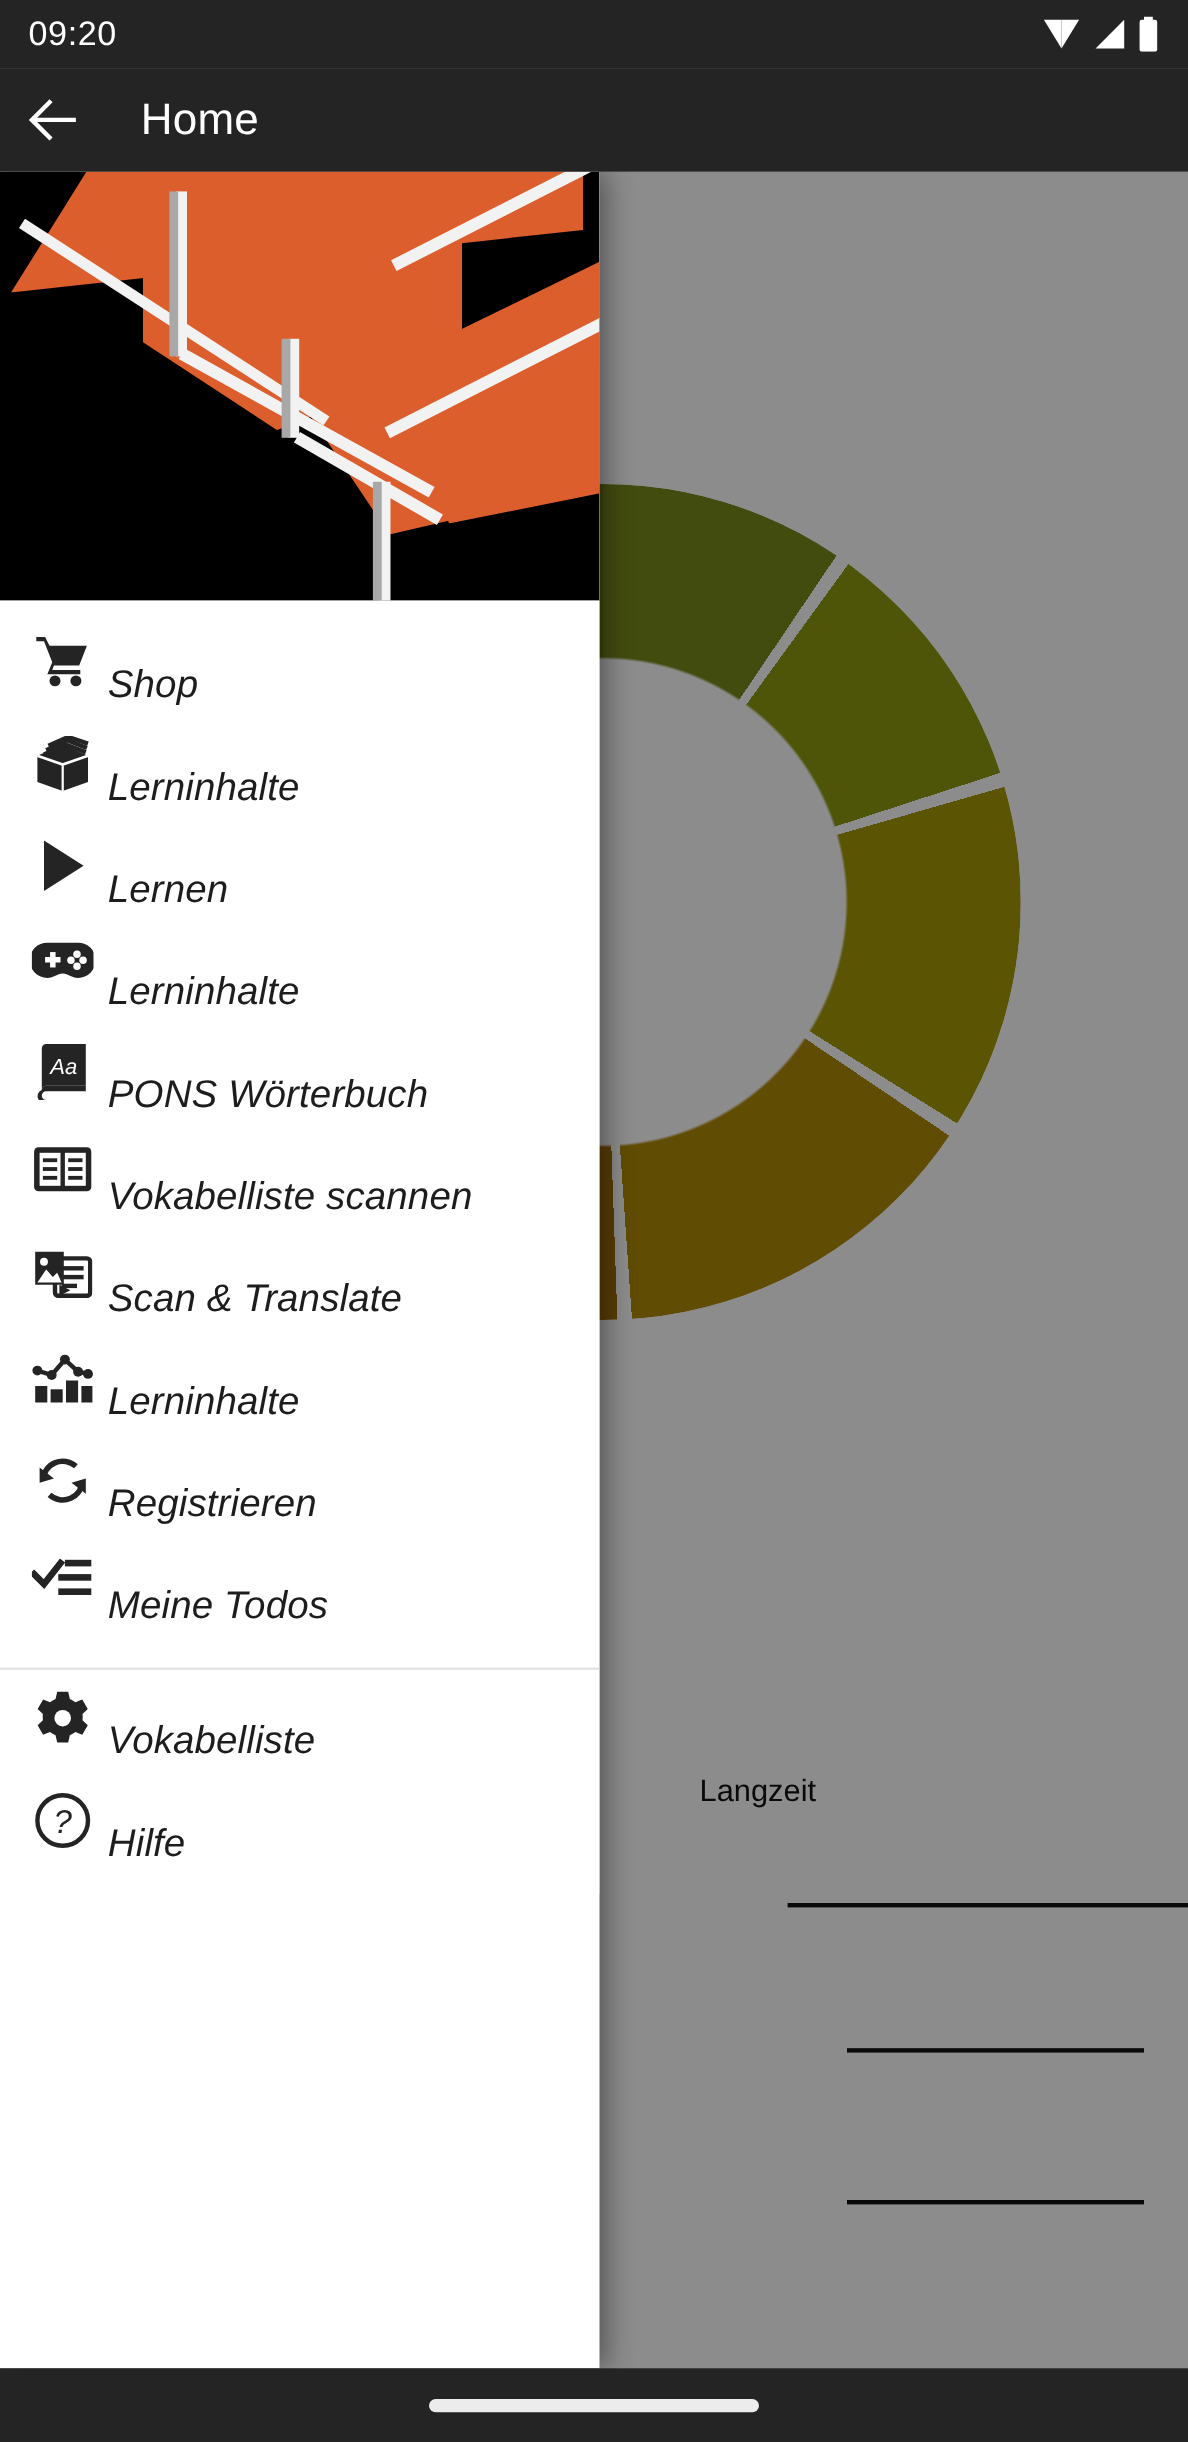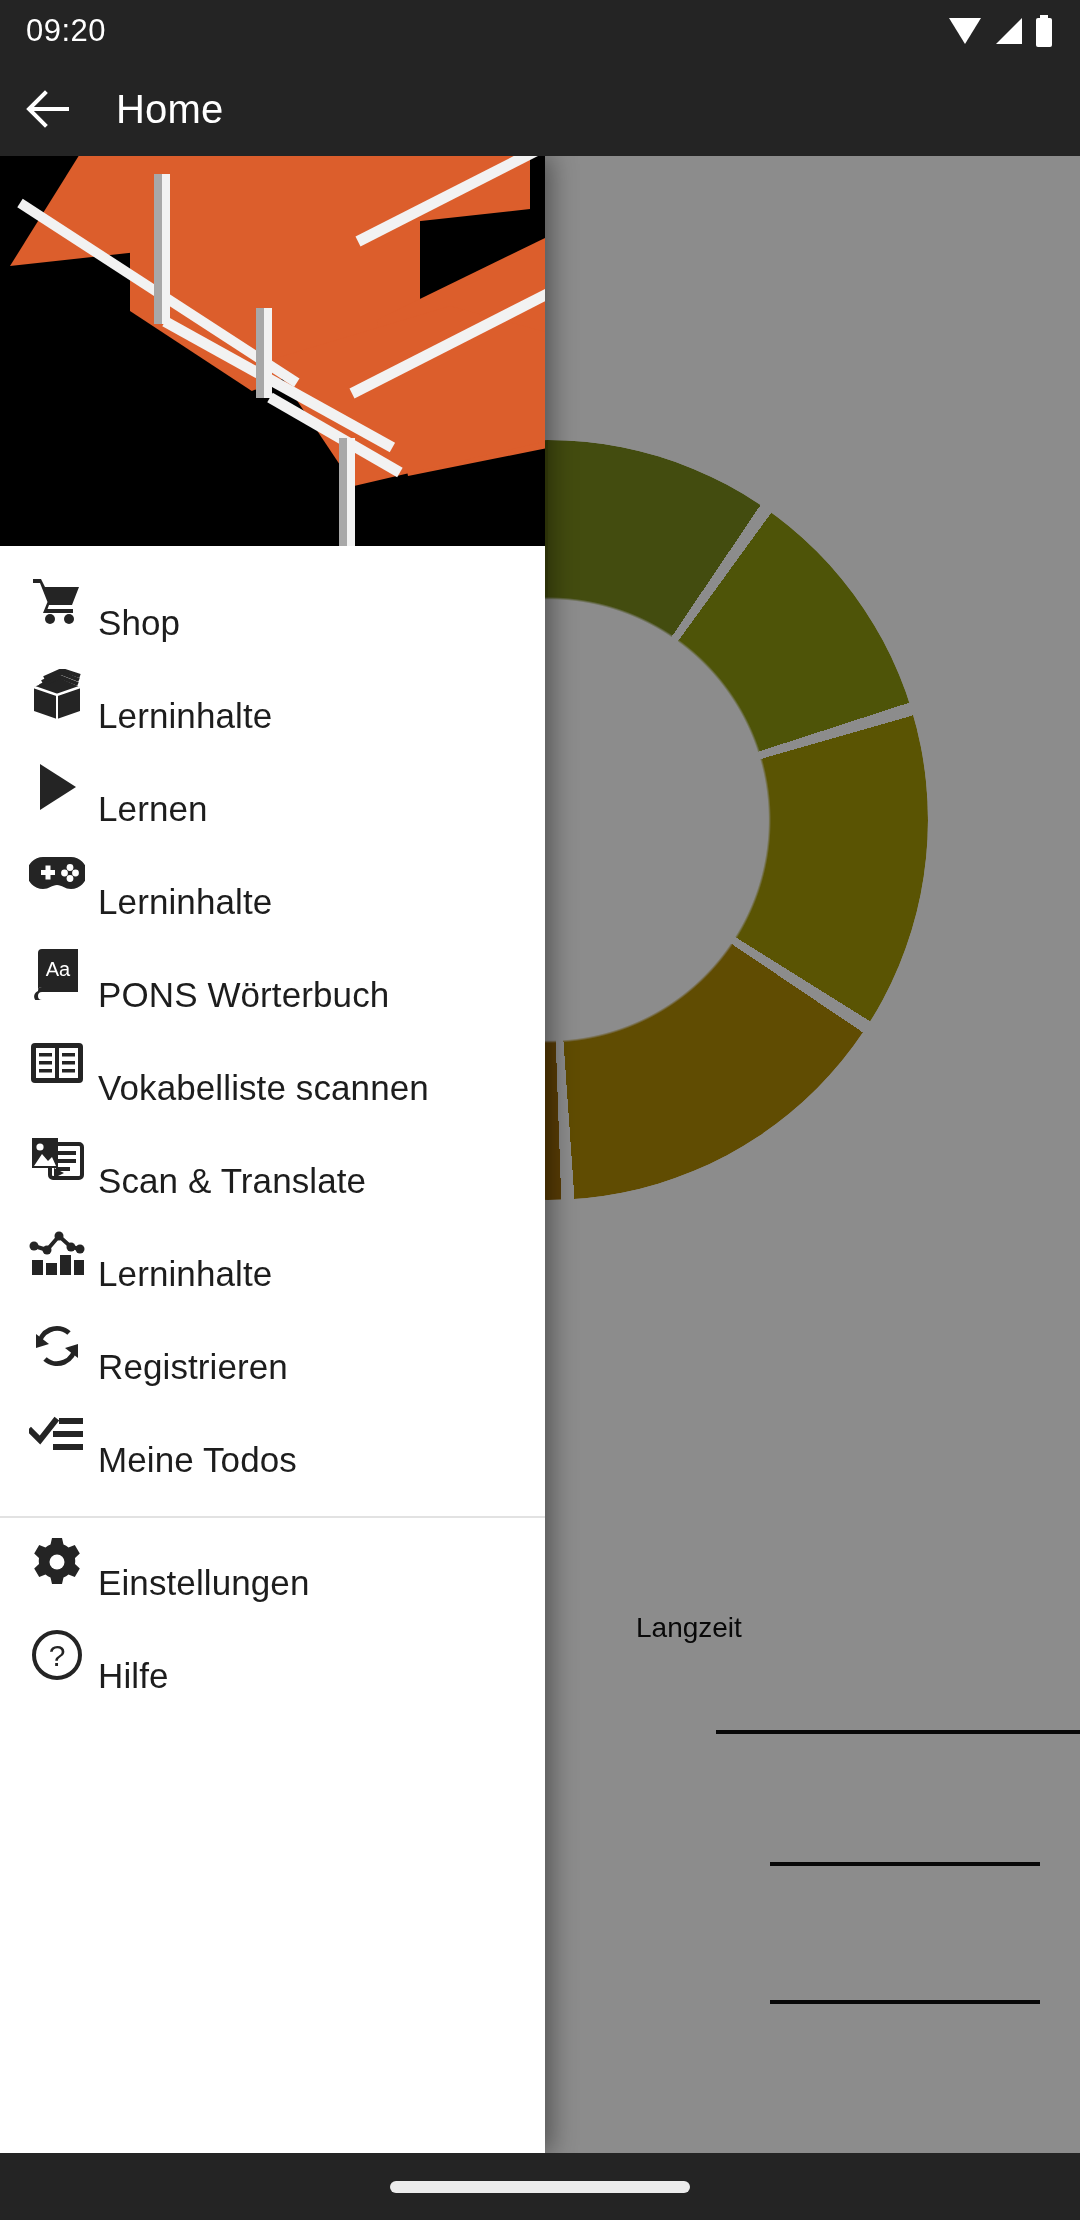--- a/index.html
+++ b/index.html
@@ -115,35 +115,36 @@
     width: 96px;
     height: 94px;
     display: flex;
     align-items: center;
     justify-content: center;
     cursor: pointer;
   }
   #app-bar-title {
     color: #fff;
     font-size: 40px;
-    margin-left: 20px;
+    margin-left: 32px;
     letter-spacing: 0.2px;
   }
 
   
   #drawer {
     position: absolute;
     left: 0;
     top: 156px;
     width: 545px;
     height: 1997px;
     background: #ffffff;
     box-shadow: 6px 0 24px rgba(0,0,0,0.42);
     z-index: 30;
     overflow: hidden;
+    font-style: italic;
   }
   
   #drawer-header {
     position: relative;
     width: 545px;
     height: 390px;
     background: #000;
     overflow: hidden;
   }
   .blk {
@@ -441,21 +442,21 @@
 
       <div id="drawer-divider"></div>
 
       <div class="drawer-item">
         <div class="item-icon">
           <svg width="52" height="52" viewBox="0 0 52 52">
             <path d="M21 2 h10 l1.5 6.5 a19 19 0 0 1 5 2.9 l6.3 -2.4 l5 8.6 l-4.8 4.5 a19 19 0 0 1 0 5.8 l4.8 4.5 l-5 8.6 l-6.3 -2.4 a19 19 0 0 1 -5 2.9 l-1.5 6.5 h-10 l-1.5 -6.5 a19 19 0 0 1 -5 -2.9 l-6.3 2.4 l-5 -8.6 l4.8 -4.5 a19 19 0 0 1 0 -5.8 l-4.8 -4.5 l5 -8.6 l6.3 2.4 a19 19 0 0 1 5 -2.9 z" fill="#242424"></path>
             <circle cx="26" cy="26" r="7.5" fill="#fff"></circle>
           </svg>
         </div>
-        <div class="item-label">Einstellungen</div>
+        <div class="item-label">Vokabelliste</div>
       </div>
 
       <div class="drawer-item">
         <div class="item-icon">
           <svg width="52" height="52" viewBox="0 0 52 52">
             <circle cx="26" cy="26" r="23" fill="none" stroke="#242424" stroke-width="4"></circle>
             <text x="26" y="37" font-family="Liberation Sans, sans-serif" font-size="30" fill="#242424" text-anchor="middle">?</text>
           </svg>
         </div>
         <div class="item-label">Hilfe</div>

